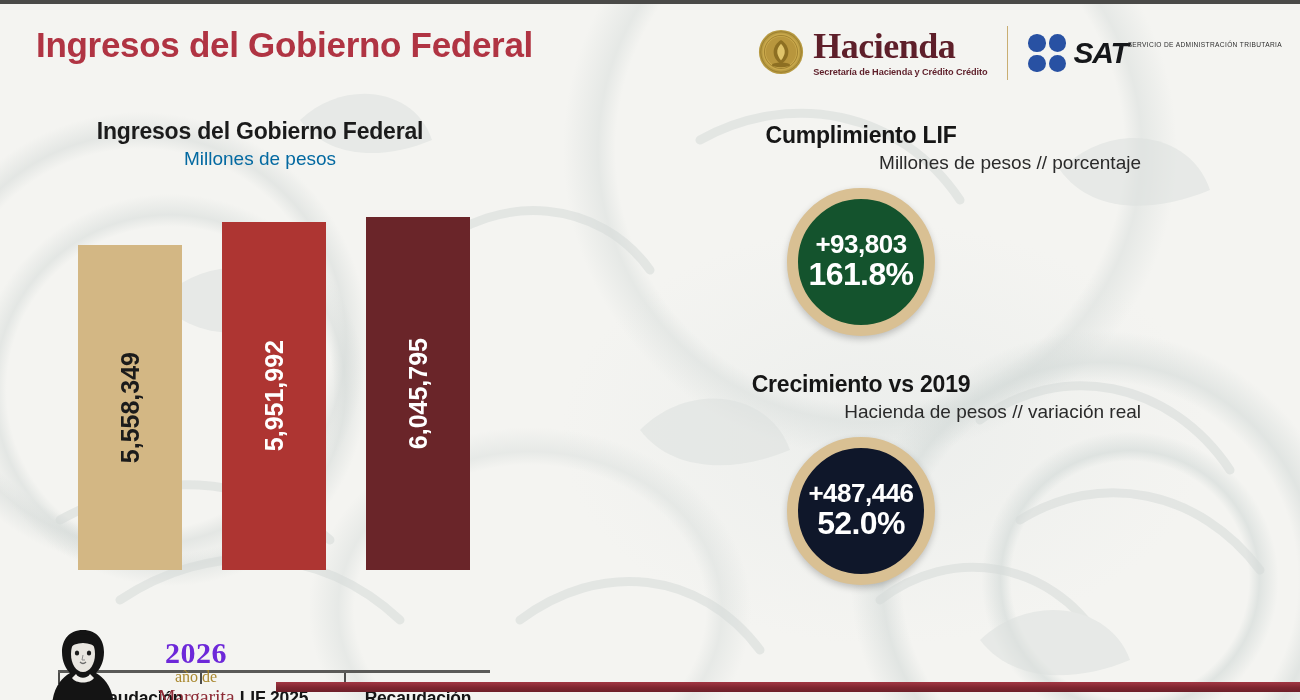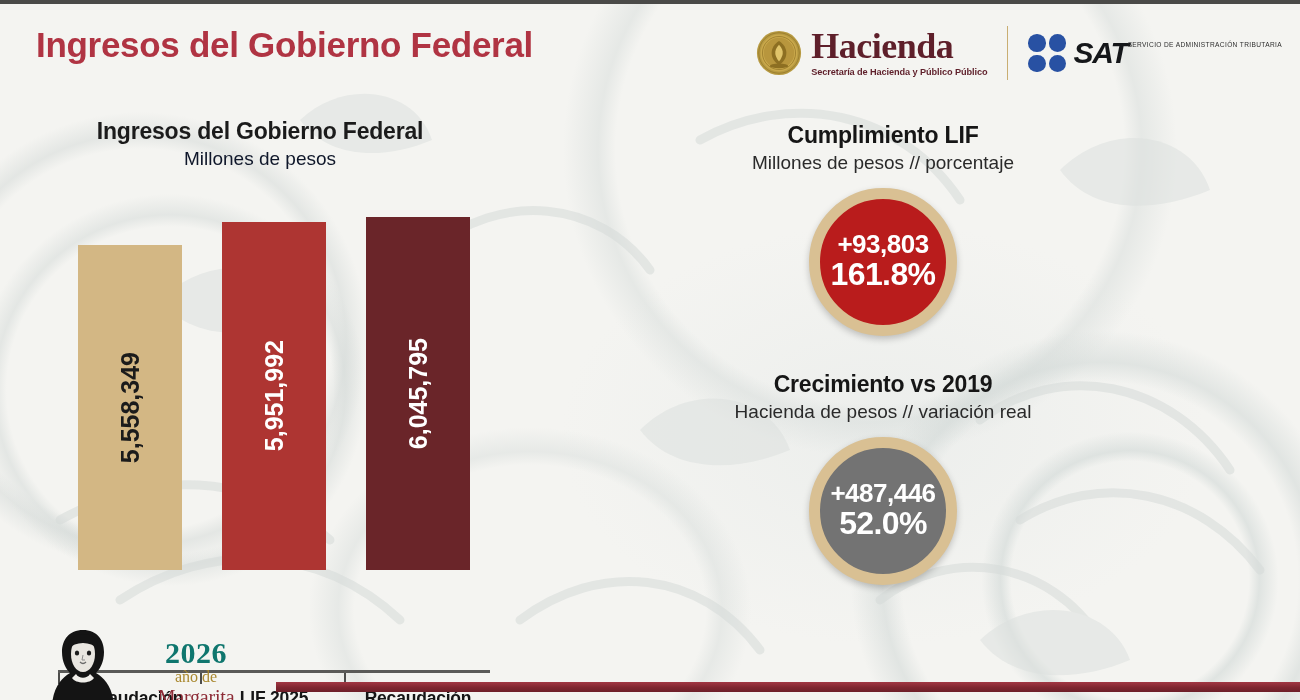--- a/index.html
+++ b/index.html
@@ -37,21 +37,21 @@
     letter-spacing:-0.3px; white-space:nowrap;
   }
   #title-sub {
     position:absolute; left:38px; top:68px;
     font-size:25px; font-weight:bold; color:#b08c26;
     letter-spacing:-0.2px; white-space:nowrap;
   }
 
   
   #logos { position:absolute; right:18px; top:22px; height:62px; display:flex; align-items:center; }
-  #hacienda-block { display:flex; align-items:center; gap:9px; }
+  #hacienda-block { display:flex; align-items:flex-start; gap:9px; }
   #eagle-seal { width:46px; height:46px; flex:0 0 46px; }
   #hacienda-text { display:flex; flex-direction:column; justify-content:center; }
   #hacienda-word {
     font-size:36px; font-weight:bold; color:#5e1f2a;
     line-height:0.98; letter-spacing:-0.5px; font-family:"Liberation Serif", serif;
   }
   #hacienda-tag {
     font-size:9.2px; font-weight:bold; color:#5e1f2a;
     letter-spacing:-0.1px; margin-top:2px; white-space:nowrap;
   }
@@ -68,21 +68,21 @@
   #sat-tag { font-size:6.6px; color:#2c2c2c; letter-spacing:0.35px; white-space:nowrap; margin-top:2px; }
 
   
   #chart-panel { position:absolute; left:0; top:118px; width:560px; height:510px; z-index:20; }
   #chart-title {
     text-align:center; width:500px; margin-left:10px;
     font-size:23px; font-weight:bold; color:#1b1b1b; letter-spacing:-0.2px;
   }
   #chart-subtitle {
     text-align:center; width:500px; margin-left:10px;
-    font-size:19px; color:#0f172a; margin-top:3px;
+    font-size:19px; color:#0369a1; margin-top:3px;
   }
   #plot {
     position:absolute; left:58px; top:78px; width:432px; height:374px;
   }
   .bar {
     position:absolute; bottom:0; display:flex;
     align-items:center; justify-content:center;
   }
   .bar-value {
     writing-mode:vertical-rl; transform:rotate(180deg);
@@ -98,43 +98,43 @@
     position:absolute; left:58px; top:570px; width:432px;
     display:flex; z-index:21;
   }
   .cat-label {
     flex:1; text-align:center; font-size:17.5px; font-weight:bold;
     color:#161616; line-height:1.25; letter-spacing:-0.2px;
   }
 
   
   #kpi-panel { position:absolute; left:560px; top:118px; width:740px; height:520px; z-index:20; }
-  .kpi-group { position:absolute; width:560px; left:43px; }
+  .kpi-group { position:absolute; width:560px; left:21px; }
   .kpi-heading {
     text-align:center; font-size:23px; font-weight:bold;
     color:#161616; letter-spacing:-0.2px;
   }
   .kpi-sub {
-    text-align:center; font-size:19px; color:#2a2a2a; margin-top:3px;
+    text-align:right; font-size:19px; color:#2a2a2a; margin-top:3px;
   }
   .kpi-circle {
     position:relative; margin:14px auto 0; width:148px; height:148px;
     border-radius:50%; display:flex; flex-direction:column;
     align-items:center; justify-content:center;
     box-shadow:0 3px 7px rgba(0,0,0,0.22);
   }
   .kpi-amount { font-size:26px; font-weight:bold; color:#ffffff; line-height:1.0; letter-spacing:-0.5px; }
   .kpi-pct { font-size:32px; font-weight:bold; color:#ffffff; line-height:1.12; letter-spacing:-0.6px; }
 
   
   #year-badge { position:absolute; left:48px; bottom:0px; width:240px; height:78px; z-index:25; }
   #portrait { position:absolute; left:0; bottom:-4px; width:70px; height:82px; }
   #year-text { position:absolute; left:78px; bottom:-8px; text-align:center; width:140px; }
   #year-num {
-    font-size:30px; font-weight:bold; color:#0f766e;
+    font-size:30px; font-weight:bold; color:#6d28d9;
     font-family:"Liberation Serif", serif; line-height:1.0; letter-spacing:0.5px;
   }
   #year-of { font-size:16px; color:#a9882f; font-family:"Liberation Serif", serif; line-height:1.15; }
   #year-name {
     font-size:20px; color:#8d2b36; font-family:"Liberation Serif", serif;
     line-height:1.1; letter-spacing:-0.2px;
   }
 
   
   #bottom-bar {
@@ -188,21 +188,21 @@
         <path d="M50 24 C40 30 34 40 34 50 C34 62 42 72 50 76 C58 72 66 62 66 50 C66 40 60 30 50 24 Z" fill="#8d6f22"></path>
         <path d="M50 32 C44 38 41 45 42 52 C44 62 50 68 50 68 C50 68 56 62 58 52 C59 45 56 38 50 32 Z" fill="#e0c46a"></path>
         <ellipse cx="50" cy="78" rx="20" ry="5" fill="#8d6f22"></ellipse>
         <g stroke="#8d6f22" stroke-width="1.4" fill="none">
           <circle cx="50" cy="50" r="44"></circle>
           <circle cx="50" cy="50" r="36"></circle>
         </g>
       </svg>
       <div id="hacienda-text">
         <div id="hacienda-word">Hacienda</div>
-        <div id="hacienda-tag">Secretaría de Hacienda y Público Público</div>
+        <div id="hacienda-tag">Secretaría de Hacienda y Crédito Crédito</div>
       </div>
     </div>
 
     <div id="logo-divider"></div>
 
     <div id="sat-block">
       <div id="sat-dots">
         <div class="sat-dot"></div>
         <div class="sat-dot"></div>
         <div class="sat-dot"></div>
@@ -244,30 +244,30 @@
       <div class="cat-label">
         <div>Recaudación</div>
       </div>
     </div>
 </div>
 
 <div id="kpi-panel">
   <div class="kpi-group" style="top:4px;">
     <div class="kpi-heading">Cumplimiento LIF</div>
     <div class="kpi-sub">Millones de pesos // porcentaje</div>
-    <div class="kpi-circle" style="background: #b91c1c; border: 11px solid rgb(217, 192, 147);">
+    <div class="kpi-circle" style="background: #14532d; border: 11px solid rgb(217, 192, 147);">
       <div class="kpi-amount">+93,803</div>
       <div class="kpi-pct">161.8%</div>
     </div>
   </div>
 
   <div class="kpi-group" style="top:253px;">
     <div class="kpi-heading">Crecimiento vs 2019</div>
     <div class="kpi-sub">Hacienda de pesos // variación real</div>
-    <div class="kpi-circle" style="background: #737373; border: 11px solid rgb(217, 192, 147);">
+    <div class="kpi-circle" style="background: #0f172a; border: 11px solid rgb(217, 192, 147);">
       <div class="kpi-amount">+487,446</div>
       <div class="kpi-pct">52.0%</div>
     </div>
   </div>
 </div>
 
 <div id="year-badge">
   <svg id="portrait" viewBox="0 0 70 82">
     <path d="M35 8 C21 8 14 18 14 30 C14 40 18 47 22 51 C14 56 6 64 4 82 L66 82 C64 64 56 56 48 51 C52 47 56 40 56 30 C56 18 49 8 35 8 Z" fill="#141414"></path>
     <path d="M35 16 C27 16 23 23 23 32 C23 42 28 50 35 50 C42 50 47 42 47 32 C47 23 43 16 35 16 Z" fill="#e9e6e0"></path>

